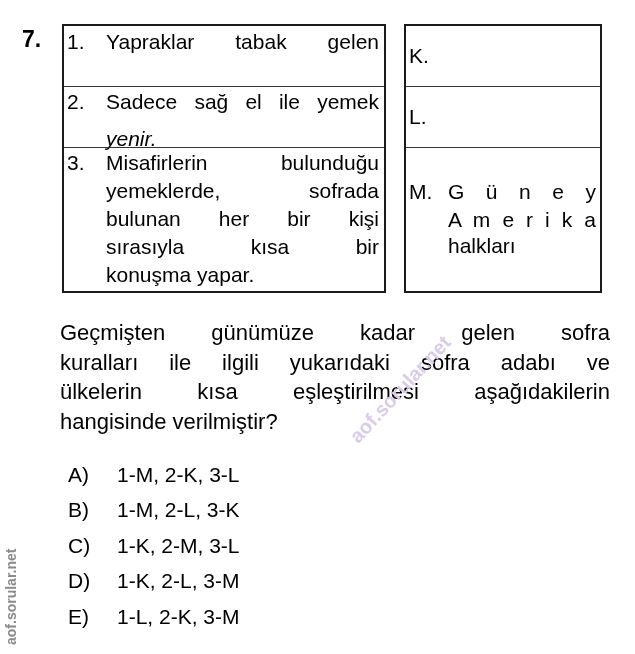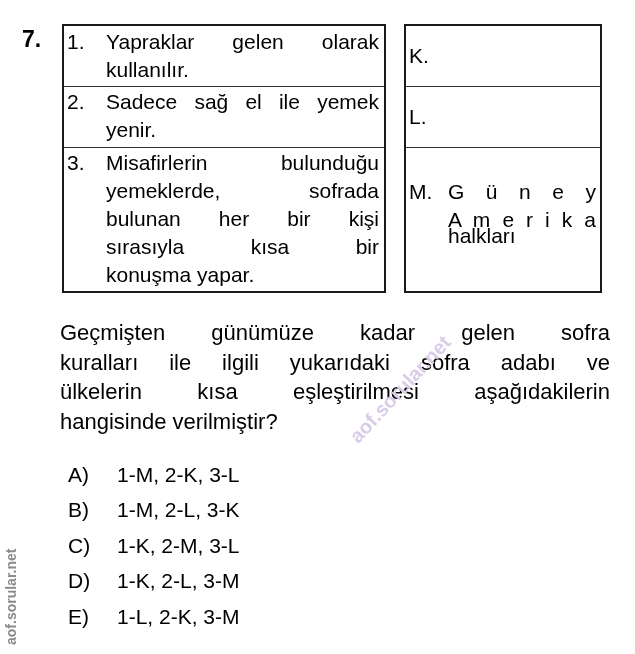--- a/index.html
+++ b/index.html
@@ -30,27 +30,26 @@
              color:#8a8a8a; transform:rotate(-90deg); transform-origin:left top; white-space:nowrap; }
 </style>
 </head>
 <body>
 
 <div class="qnum">7.</div>
 
 <div class="tbl tbl-left">
   <div class="row" style="top:0;height:60px;">
     <span class="cell num" style="top:2px;">1.</span>
-    <span class="cell txt just-last" style="top:2px;">Yapraklar gelen olarak</span>
-    <span class="cell txt" style="top:30px;">kullanılır.</span>
+    <span class="cell txt just-last" style="top:2px;">Yapraklar tabak gelen</span>
   </div>
   <div class="row" style="top:60px;height:61px;">
     <span class="cell num" style="top:1px;">2.</span>
     <span class="cell txt just-last" style="top:1px;">Sadece sağ el ile yemek</span>
-    <span class="cell txt" style="top:29px;">yenir.</span>
+    <span class="cell txt" style="top:38px;font-style:italic;">yenir.</span>
   </div>
   <div class="row" style="top:121px;height:146px;">
     <span class="cell num" style="top:1px;">3.</span>
     <span class="cell txt just-last" style="top:1px;">Misafirlerin bulunduğu</span>
     <span class="cell txt just-last" style="top:57px;">bulunan her bir kişi</span>
     <span class="cell txt just-last" style="top:29px;">yemeklerde, sofrada</span>
     <span class="cell txt just-last" style="top:85px;">sırasıyla kısa bir</span>
     <span class="cell txt" style="top:113px;">konuşma yapar.</span>
   </div>
 </div>
@@ -59,21 +58,21 @@
   <div class="row" style="top:0;height:60px;">
     <span class="cell num" style="top:16px;">K.</span>
   </div>
   <div class="row" style="top:60px;height:61px;">
     <span class="cell num" style="top:16px;">L.</span>
   </div>
   <div class="row" style="top:121px;height:146px;">
     <span class="cell num" style="top:30px;">M.</span>
     <span class="cell rtxt spaced" style="top:58px;">A m e r i k a</span>
     <span class="cell rtxt spaced" style="top:30px;">G ü n e y</span>
-    <span class="cell rtxt" style="top:74px;">halkları</span>
+    <span class="cell rtxt" style="top:84px;">halkları</span>
   </div>
 </div>
 
 <div class="question">
   <span class="line">Geçmişten günümüze kadar gelen sofra</span>
   <span class="line">kuralları ile ilgili yukarıdaki sofra adabı ve</span>
   <span class="line">ülkelerin kısa eşleştirilmesi aşağıdakilerin</span>
   <span class="line last">hangisinde verilmiştir?</span>
 </div>
 

